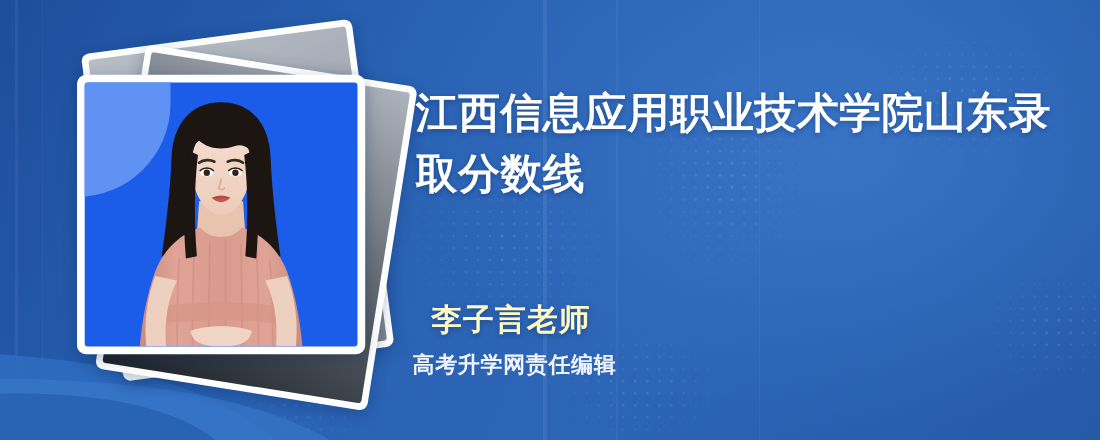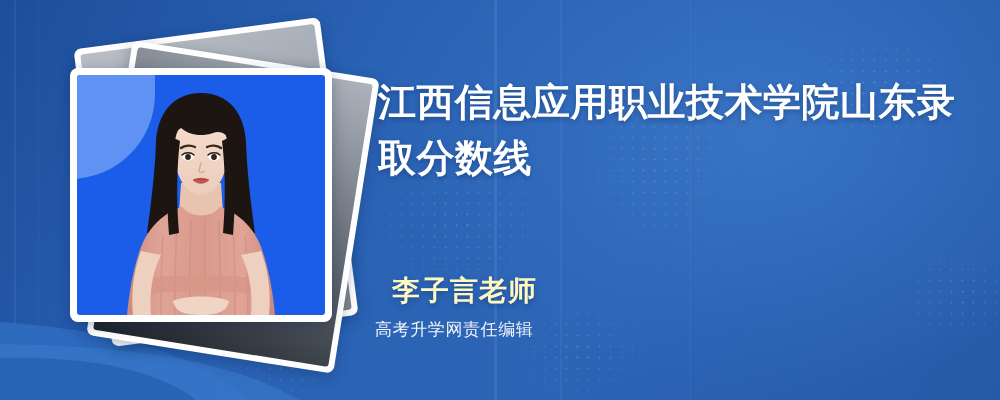--- a/index.html
+++ b/index.html
@@ -181,22 +181,22 @@
     font-weight: bold;
     letter-spacing: 1px;
     text-shadow: 0 2px 5px rgba(8,30,70,0.35);
   }
   .author-role {
     position: absolute;
     left: 0px;
     top: 318px;
     margin: 0;
     color: rgba(255,255,255,0.93);
-    font-size: 17px;
-    font-weight: normal;
+    font-size: 20px;
+    font-weight: bold;
     letter-spacing: 0.6px;
     text-align: center;
   }
 </style>
 </head>
 <body>
 
 <div class="banner">
 
   <div class="bg-base"></div>

